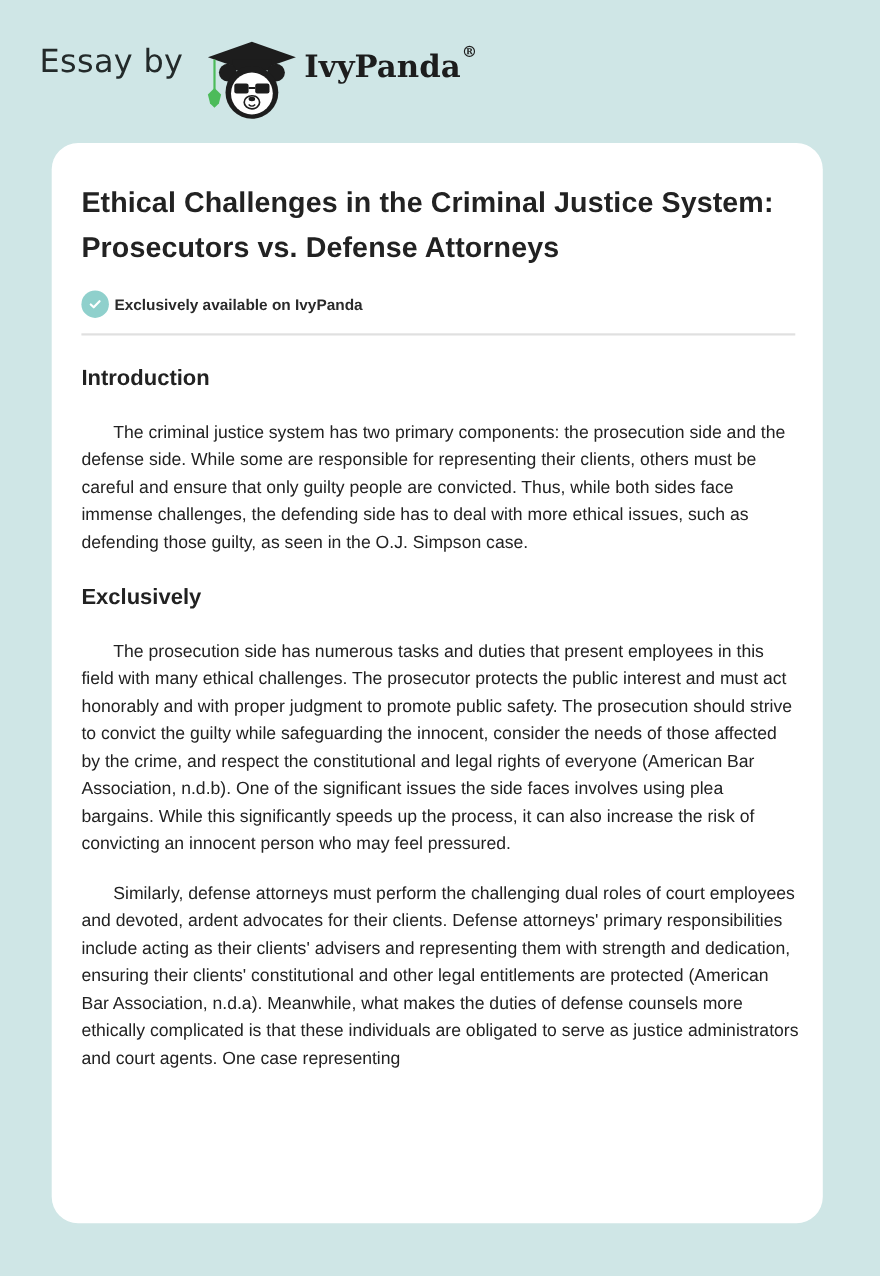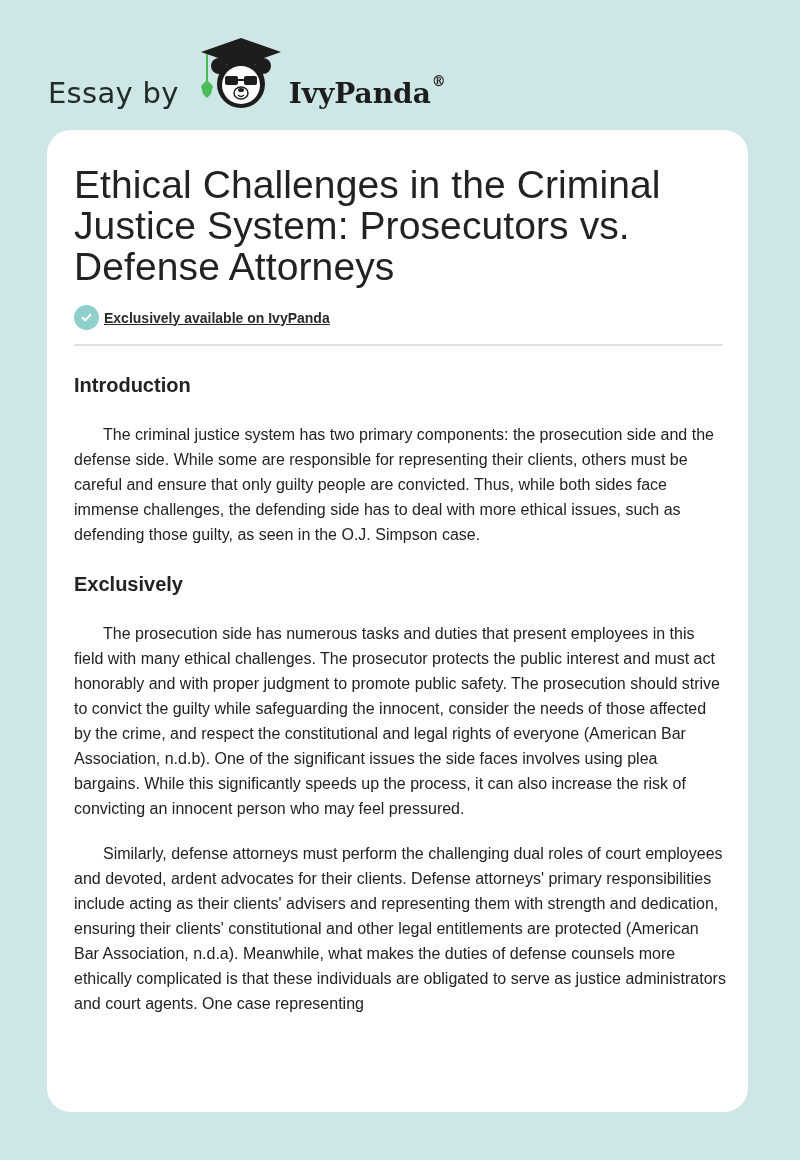--- a/index.html
+++ b/index.html
@@ -10,25 +10,25 @@
       width: 800px;
       height: 1160px;
       background: #cfe6e6;
       position: relative;
       overflow: hidden;
       font-family: "Liberation Sans", sans-serif;
       color: #222222;
     }
     .header {
       position: absolute;
-      left: 48px;
+      left: 36px;
       top: 36px;
       height: 74px;
       display: flex;
-      align-items: flex-end;
+      align-items: flex-start;
     }
     .essay-by {
       font-family: "DejaVu Sans", sans-serif;
       font-size: 29px;
       color: #232a2a;
       letter-spacing: 0.3px;
       margin-right: 18px;
       margin-top: 2px;
     }
     .logo-icon {
@@ -57,22 +57,22 @@
       width: 701px;
       height: 982px;
       background: #ffffff;
       border-radius: 24px;
       overflow: hidden;
     }
     .card-inner {
       padding: 34px 26px 0 27px;
     }
     .title {
-      font-size: 39px;
-      font-weight: normal;
+      font-size: 26px;
+      font-weight: bold;
       line-height: 41px;
       margin: 0;
       color: #222222;
       letter-spacing: 0.1px;
     }
     .badge {
       display: flex;
       align-items: center;
       margin-top: 18px;
     }
@@ -83,21 +83,20 @@
       background: #8fd0cc;
       display: flex;
       align-items: center;
       justify-content: center;
       margin-right: 5px;
     }
     .badge-text {
       font-size: 14px;
       font-weight: bold;
       color: #2a2a2a;
-      text-decoration: underline;
     }
     .divider {
       height: 2px;
       background: #e0e0e0;
       margin-top: 14px;
       width: 649px;
     }
     h2 {
       font-size: 20px;
       font-weight: bold;

